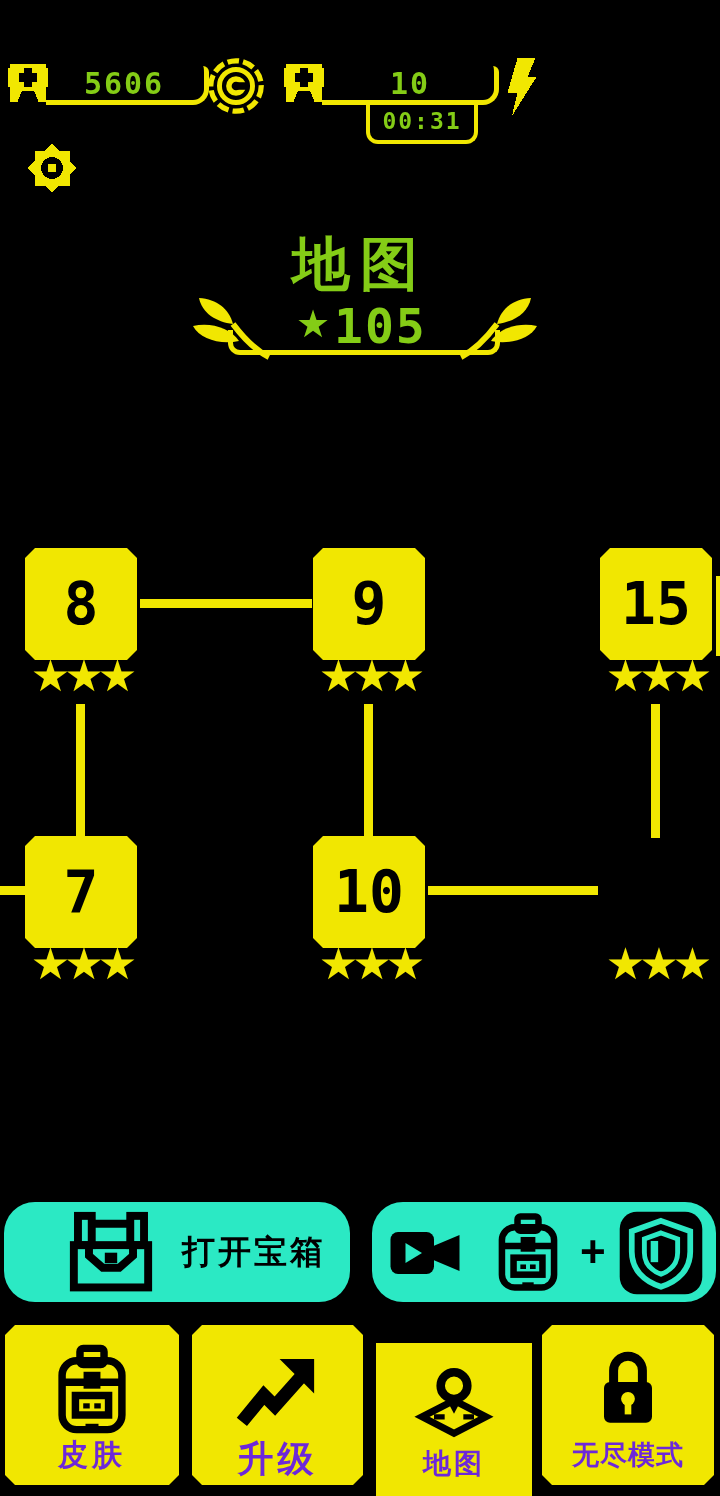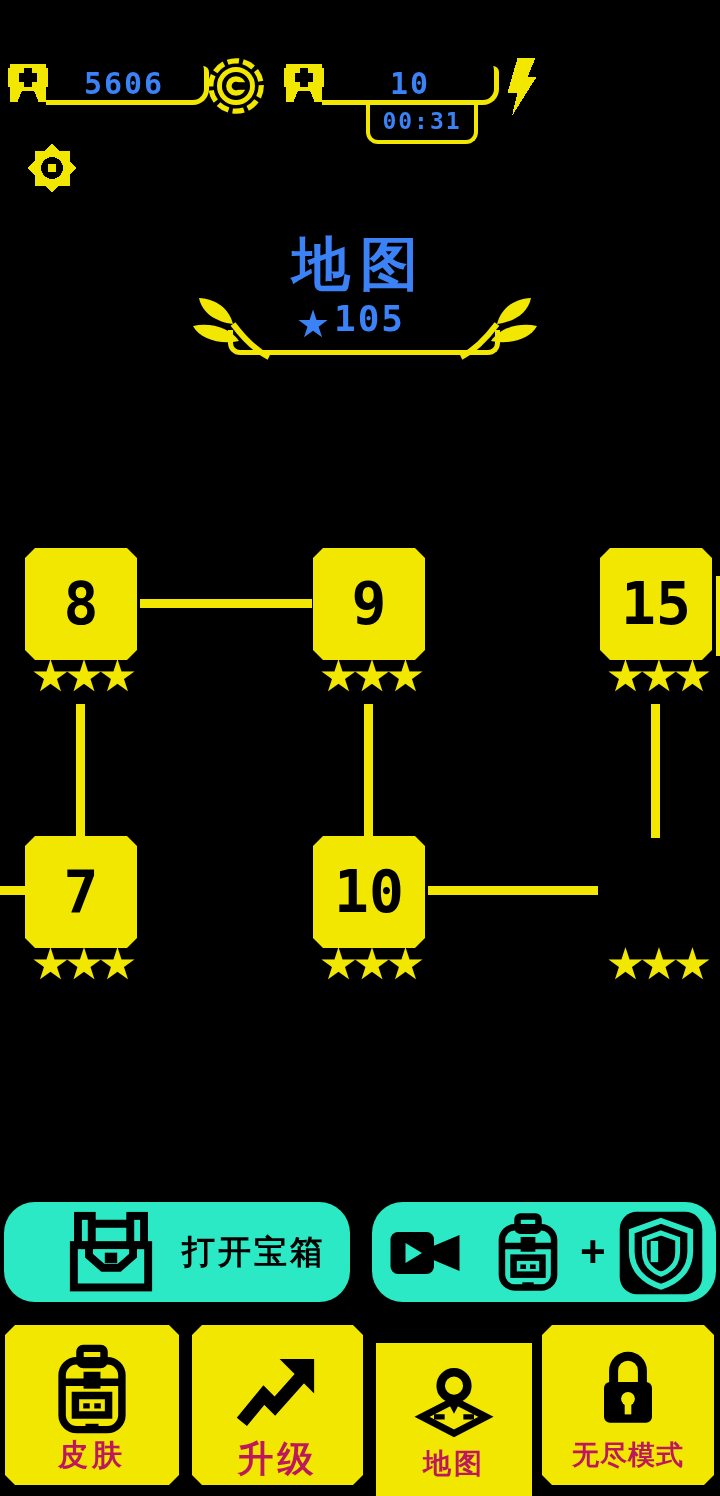--- a/index.html
+++ b/index.html
@@ -2,37 +2,37 @@
 <html><head>
 <meta charset="utf-8">
 <style>
   html,body{margin:0;padding:0;background:#000;}
   #screen{
     position:relative;width:720px;height:1496px;background:#000;overflow:hidden;
     font-family:"Liberation Sans","DejaVu Sans",sans-serif;
   }
   .abs{position:absolute;}
   .num{font-family:"DejaVu Sans Mono","Liberation Mono",monospace;font-weight:700;}
-  .ylw{color:#3b82f6;}
+  .ylw{color:#84cc16;}
   
   .counter-line{
     position:absolute;height:34px;
     border-bottom:5px solid #F1E701;border-right:5px solid #F1E701;
     border-bottom-right-radius:16px;border-top-right-radius:6px;
   }
   .counter-value{position:absolute;text-align:center;font-size:30px;letter-spacing:2px;}
   .timer-box{
     position:absolute;border:4px solid #F1E701;border-top:none;
     border-bottom-left-radius:12px;border-bottom-right-radius:12px;
     text-align:center;
   }
   .timer-box span{font-size:23px;letter-spacing:2px;line-height:34px;}
   
   .title{position:absolute;width:720px;text-align:center;font-size:58px;font-weight:700;letter-spacing:10px;}
-  .star-total{position:absolute;font-size:36px;letter-spacing:2px;}
+  .star-total{position:absolute;font-size:48px;letter-spacing:2px;}
   .star-glyph{position:absolute;font-size:38px;}
   .deco-line{
     position:absolute;height:20px;
     border:5px solid #F1E701;border-top:none;
     border-bottom-left-radius:12px;border-bottom-right-radius:12px;
   }
   
   .chamfer{clip-path:polygon(10px 0,calc(100% - 10px) 0,100% 10px,100% calc(100% - 10px),calc(100% - 10px) 100%,10px 100%,0 calc(100% - 10px),0 10px);}
   .node{position:absolute;width:112px;height:160px;}
   .node-box{
@@ -43,21 +43,21 @@
     position:absolute;left:-12px;top:102px;width:136px;text-align:center;
     color:#F1E701;font-size:44px;letter-spacing:-6px;font-family:"DejaVu Sans",sans-serif;
   }
   .link{position:absolute;background:#F1E701;}
   
   .cyan-btn{position:absolute;height:100px;background:#2BE9C4;border-radius:31px;}
   .cyan-label{position:absolute;font-size:33px;font-weight:700;color:#000;letter-spacing:3px;line-height:100px;}
   .plus-join{position:absolute;font-size:44px;font-weight:700;color:#000;line-height:100px;}
   
   .nav-btn{position:absolute;background:#F1E701;}
-  .nav-label{position:absolute;width:100%;text-align:center;font-weight:700;color:#be185d;}
+  .nav-label{position:absolute;width:100%;text-align:center;font-weight:700;color:#6d28d9;}
   svg{display:block;}
 </style>
 </head>
 <body>
 
 <div id="screen">
 
   <svg class="abs" style="left:8px;top:62px" width="40" height="42" viewBox="0 0 19 20" shape-rendering="crispEdges">
     <g fill="#F1E701">
       <rect x="1" y="1" width="17" height="13"></rect>

